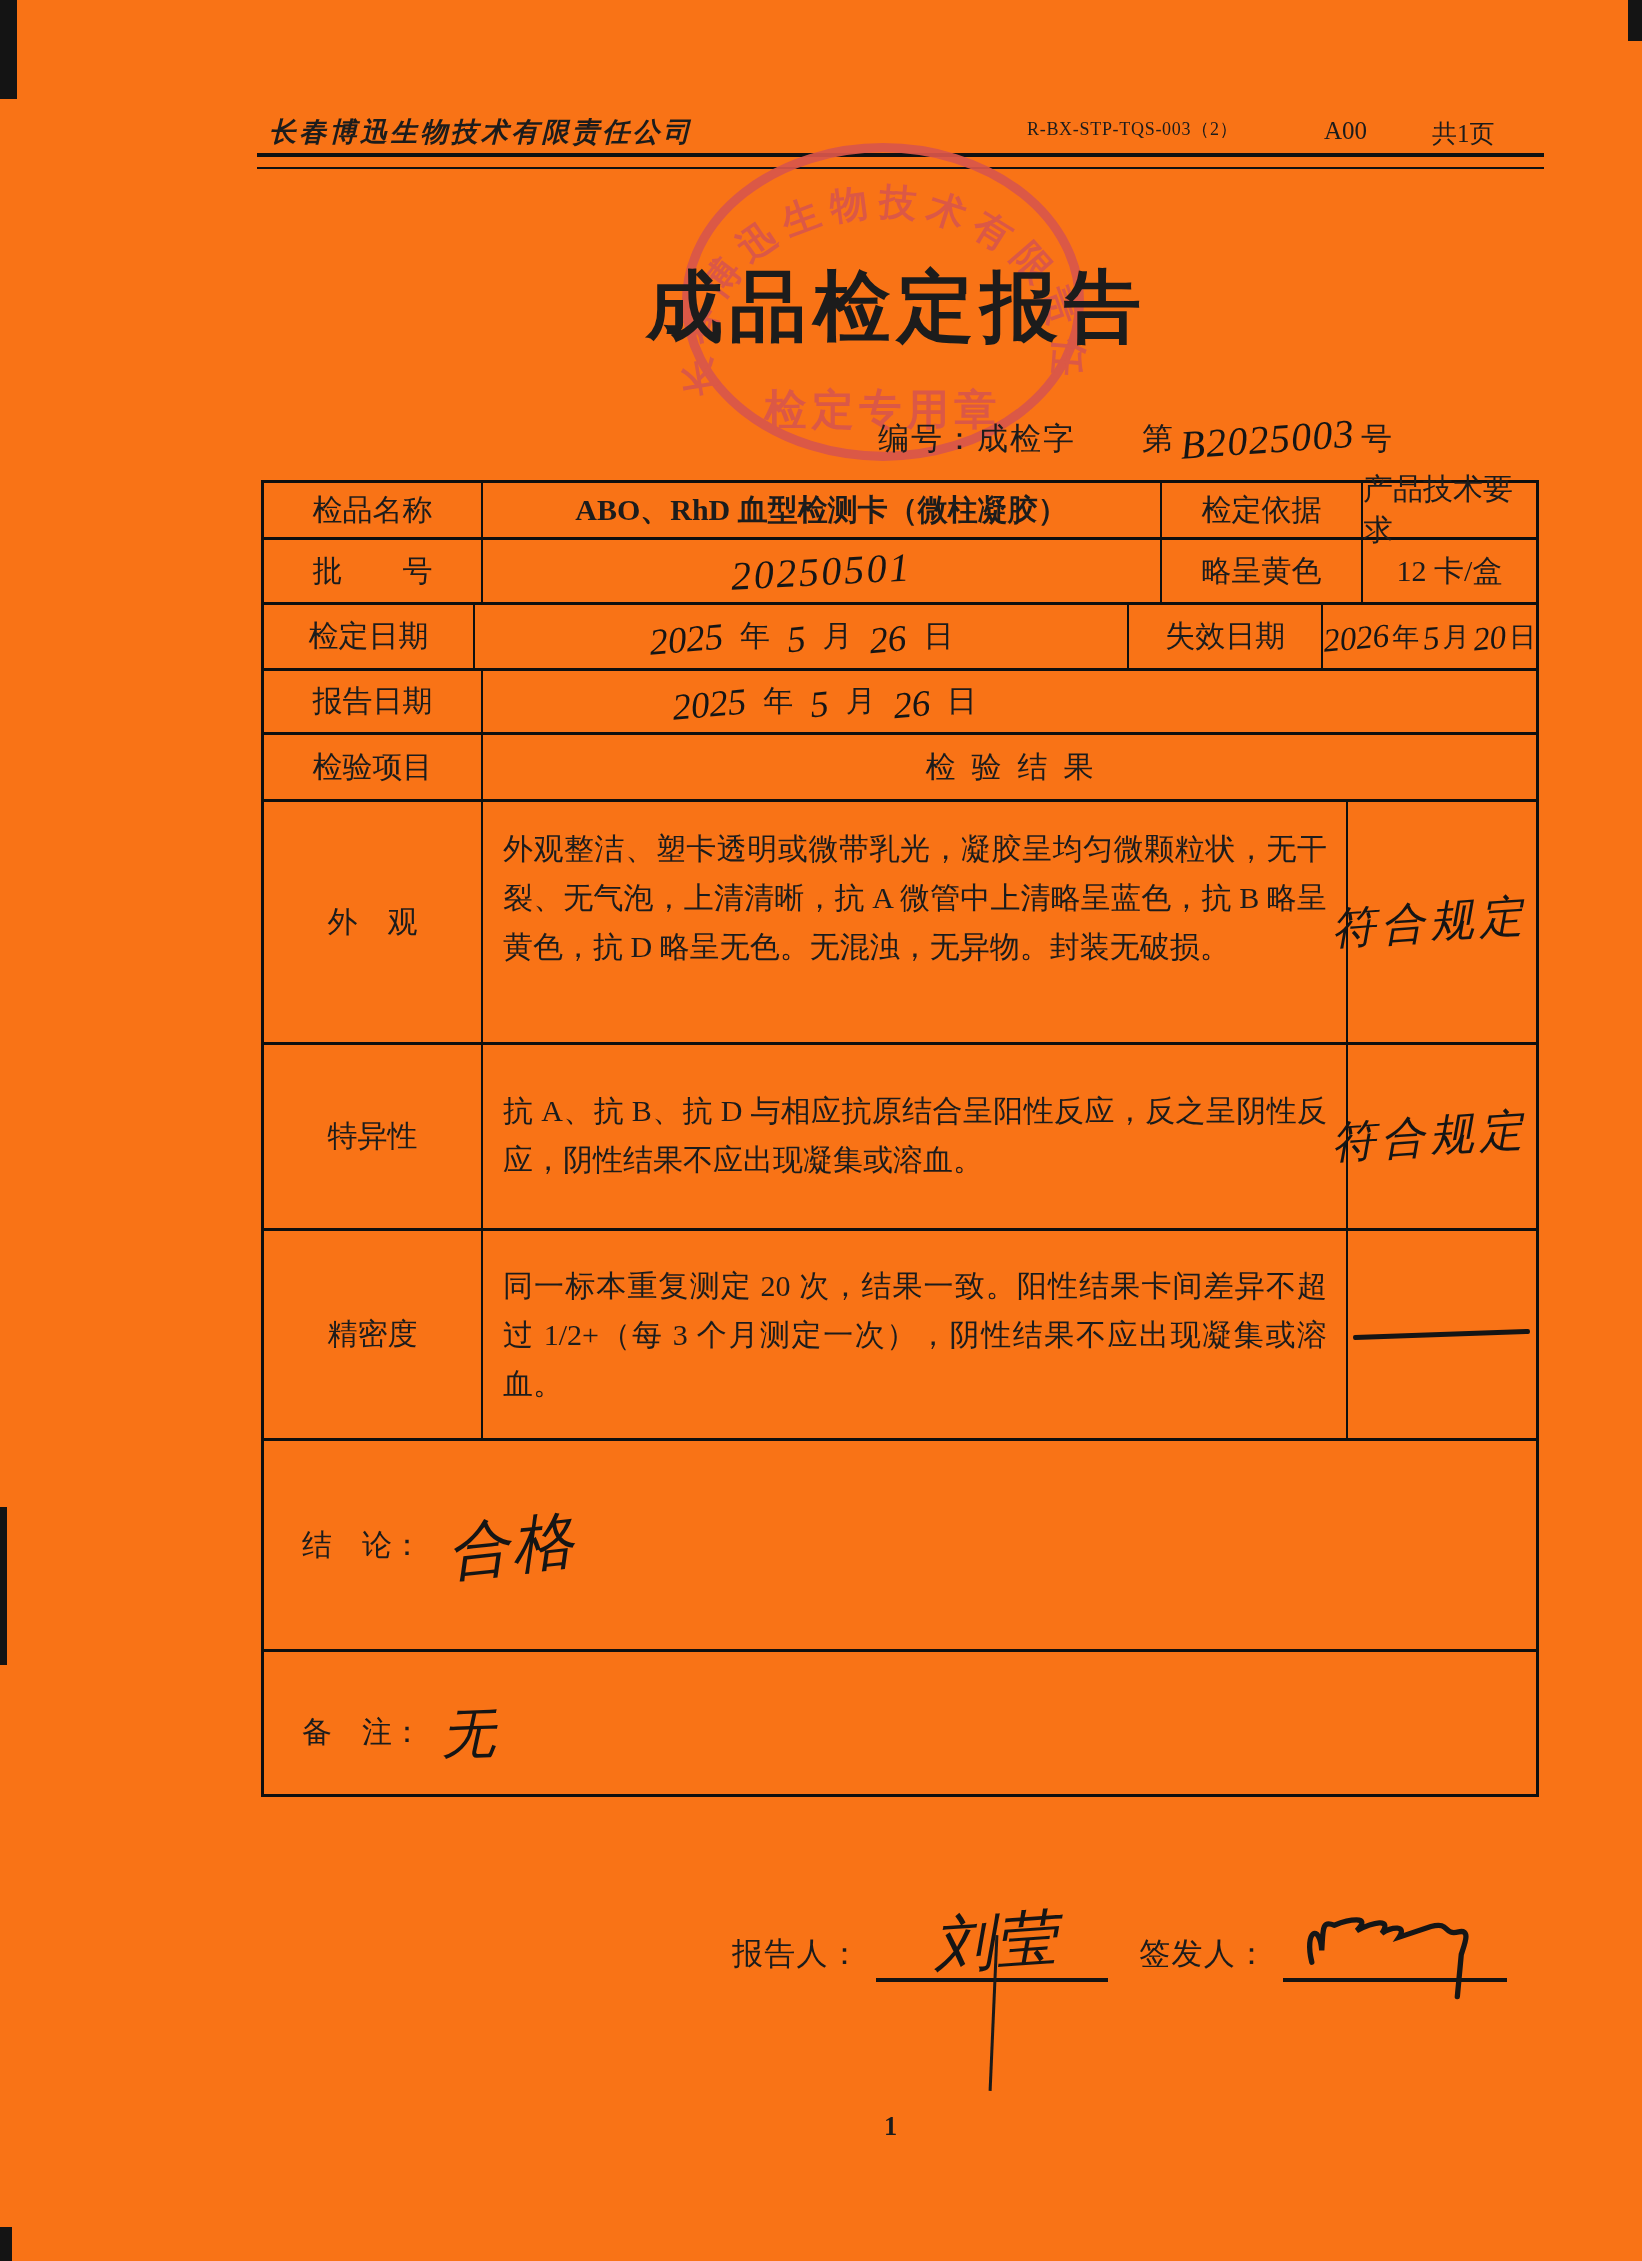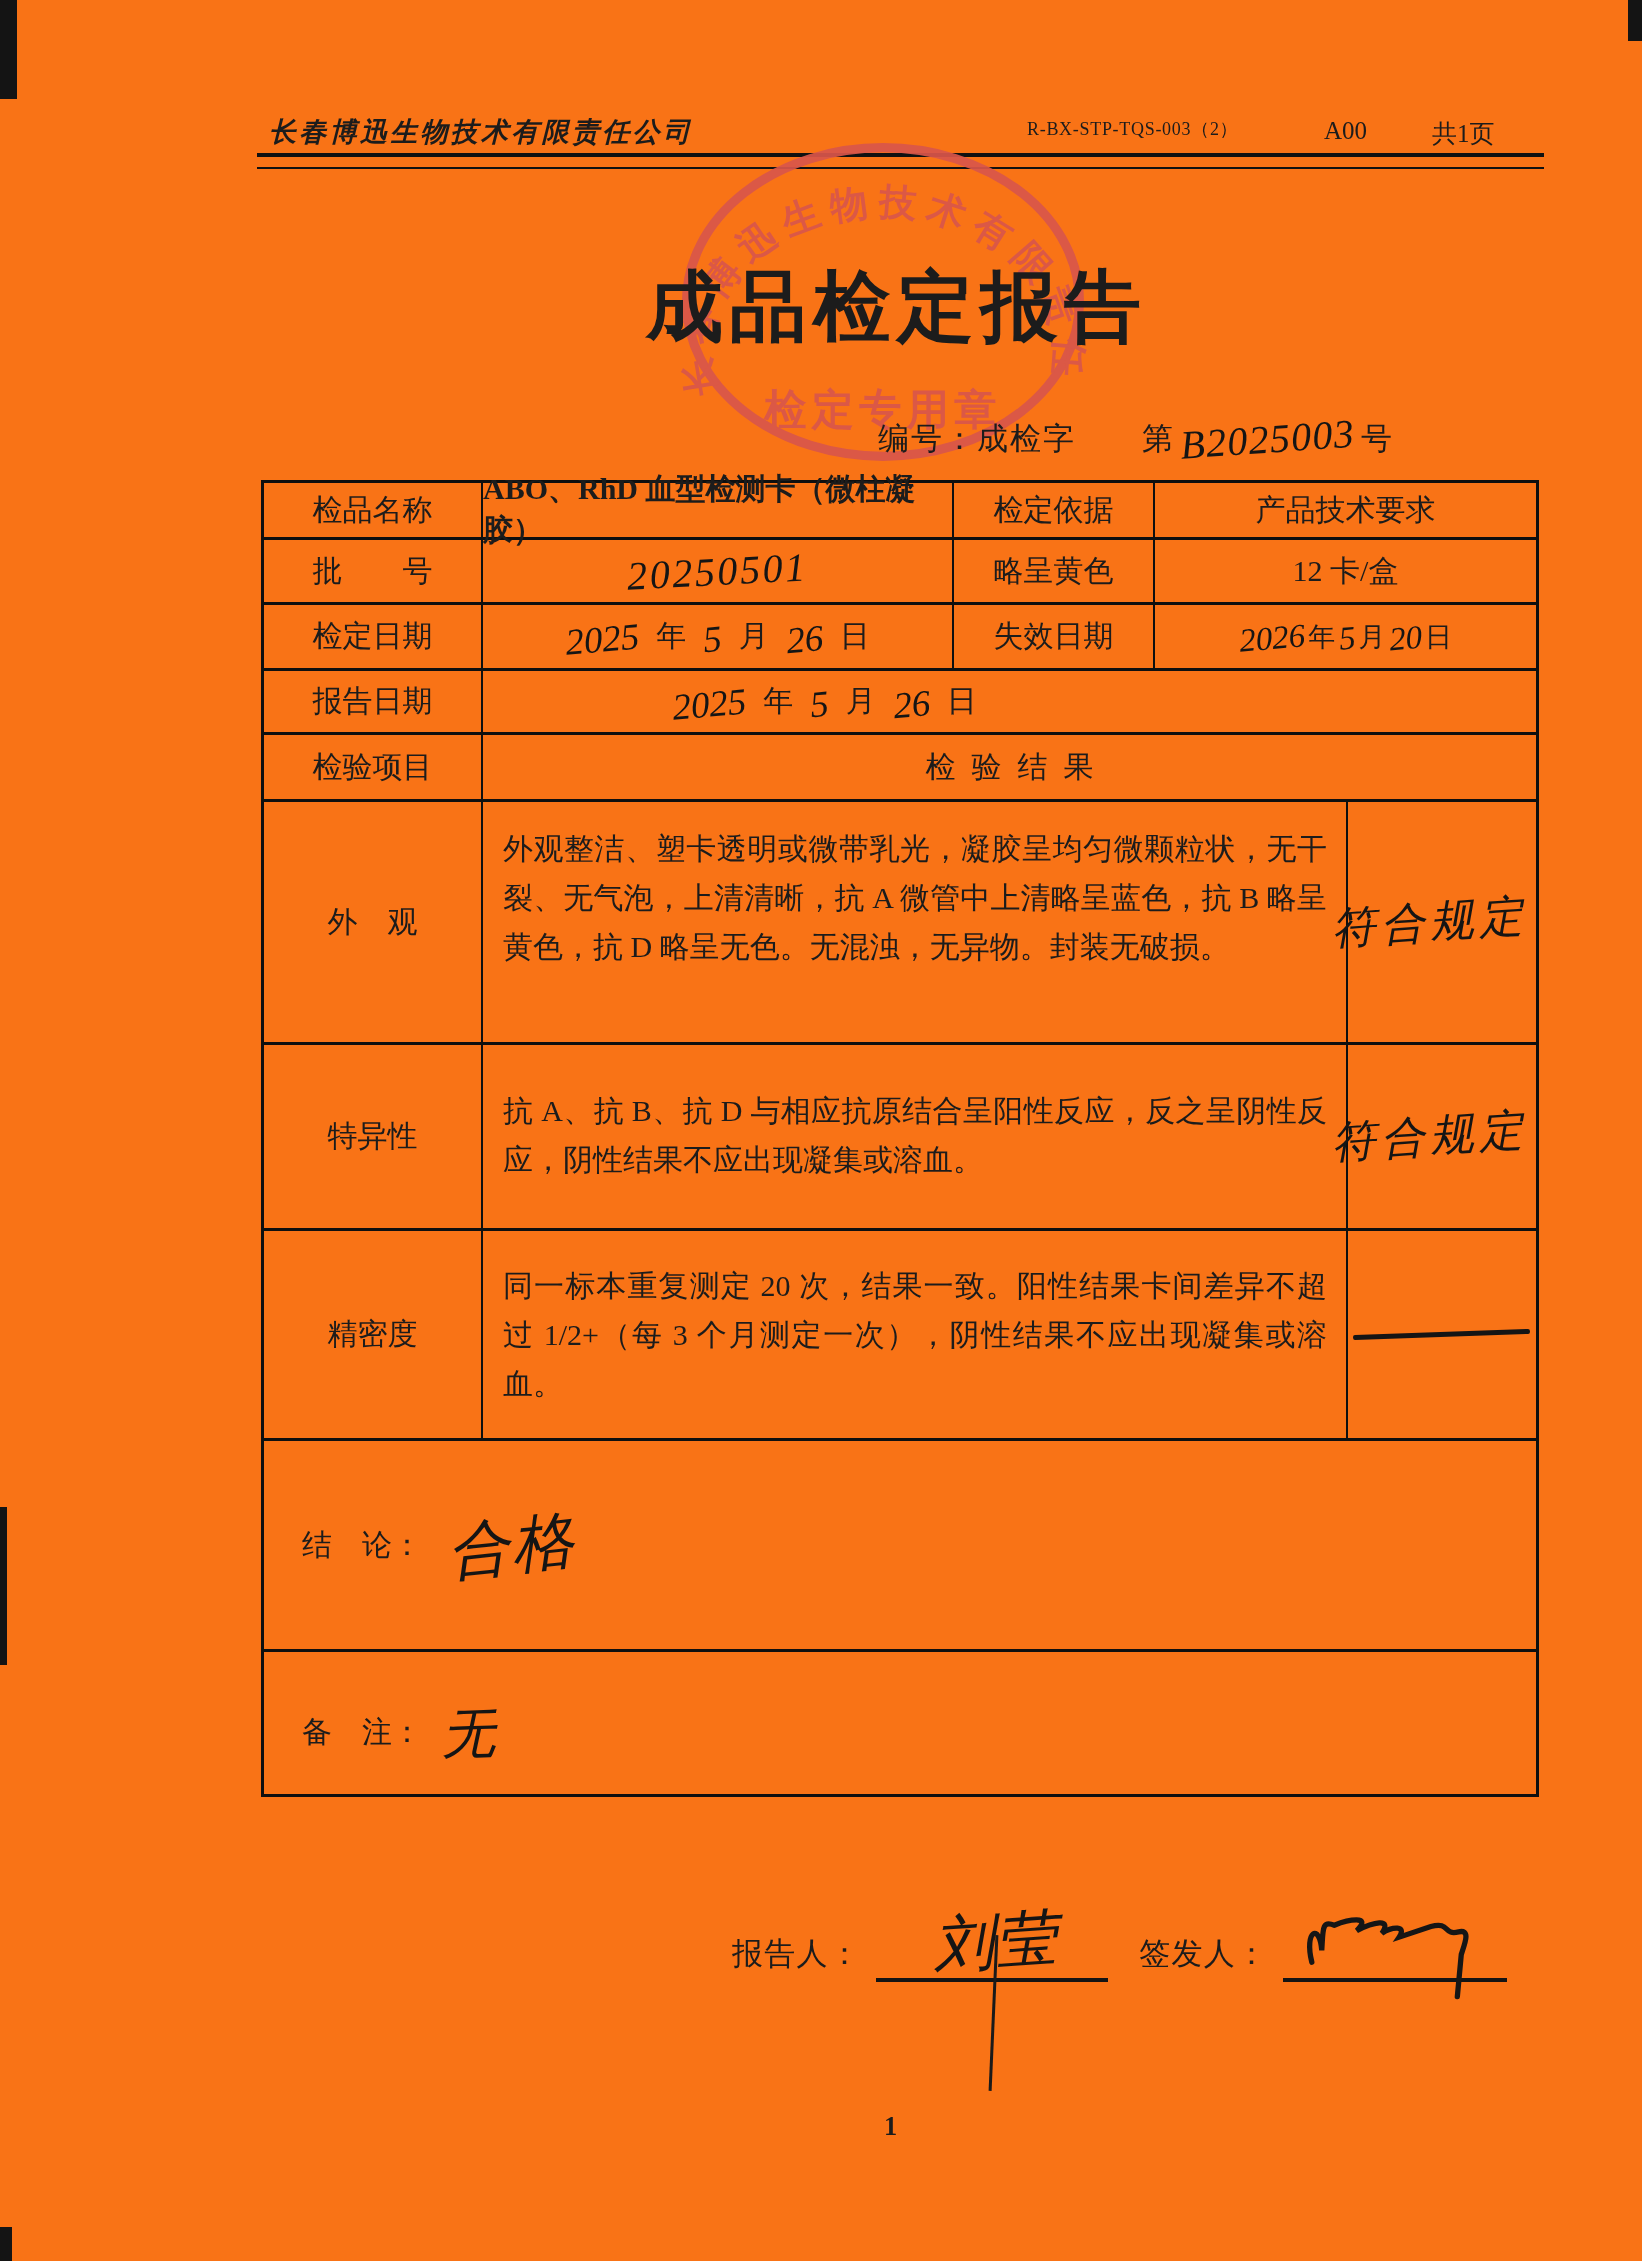--- a/index.html
+++ b/index.html
@@ -39,21 +39,21 @@
   
   .doc-table{position:absolute;left:261px;top:480px;width:1278px;height:1317px;
              border:3.3px solid #0f0f0f;box-sizing:border-box;z-index:2;background:transparent;}
   .trow{display:flex;box-sizing:border-box;border-bottom:3.3px solid #0f0f0f;}
   .trow:last-child{border-bottom:none;}
   .r1{height:57px}.r2{height:65px}.r3{height:66px}.r4{height:64px}.r5{height:67px}
   .r6{height:243px}.r7{height:186px}.r8{height:210px}.r9{height:211px}.r10{height:161px}
   .cell{box-sizing:border-box;display:flex;align-items:center;justify-content:center;
         overflow:visible;}
   .bR{border-right:2px solid #0f0f0f;}
-  .cA{width:219px;}.cB{width:471px;}.cC{width:201px;}.cD{flex:1;}
+  .cA{width:219px;}.cB{width:679px;}.cC{width:201px;}.cD{flex:1;}
   .cB2{width:824px;}.cC2{flex:1;}
   .cFull{flex:1;justify-content:flex-start;padding-left:38px;}
   .lbl44{font-size:30px;}
   .sp24{letter-spacing:16px;margin-right:-16px;}
   .boldv{font-size:30px;font-weight:bold;}
   .hw-big{font-size:40px;transform:rotate(-3deg);letter-spacing:2.6px;white-space:nowrap;}
   .date-flex{display:flex;align-items:center;gap:17px;font-size:30px;}
   .date-flex .hwn{font-size:37px;transform:rotate(-5deg) translateY(2.6px);}
   .date-tight{display:flex;align-items:center;gap:3.3px;font-size:27px;white-space:nowrap;}
   .date-tight .hwn{font-size:33px;transform:rotate(-5deg) translateY(2px);}

